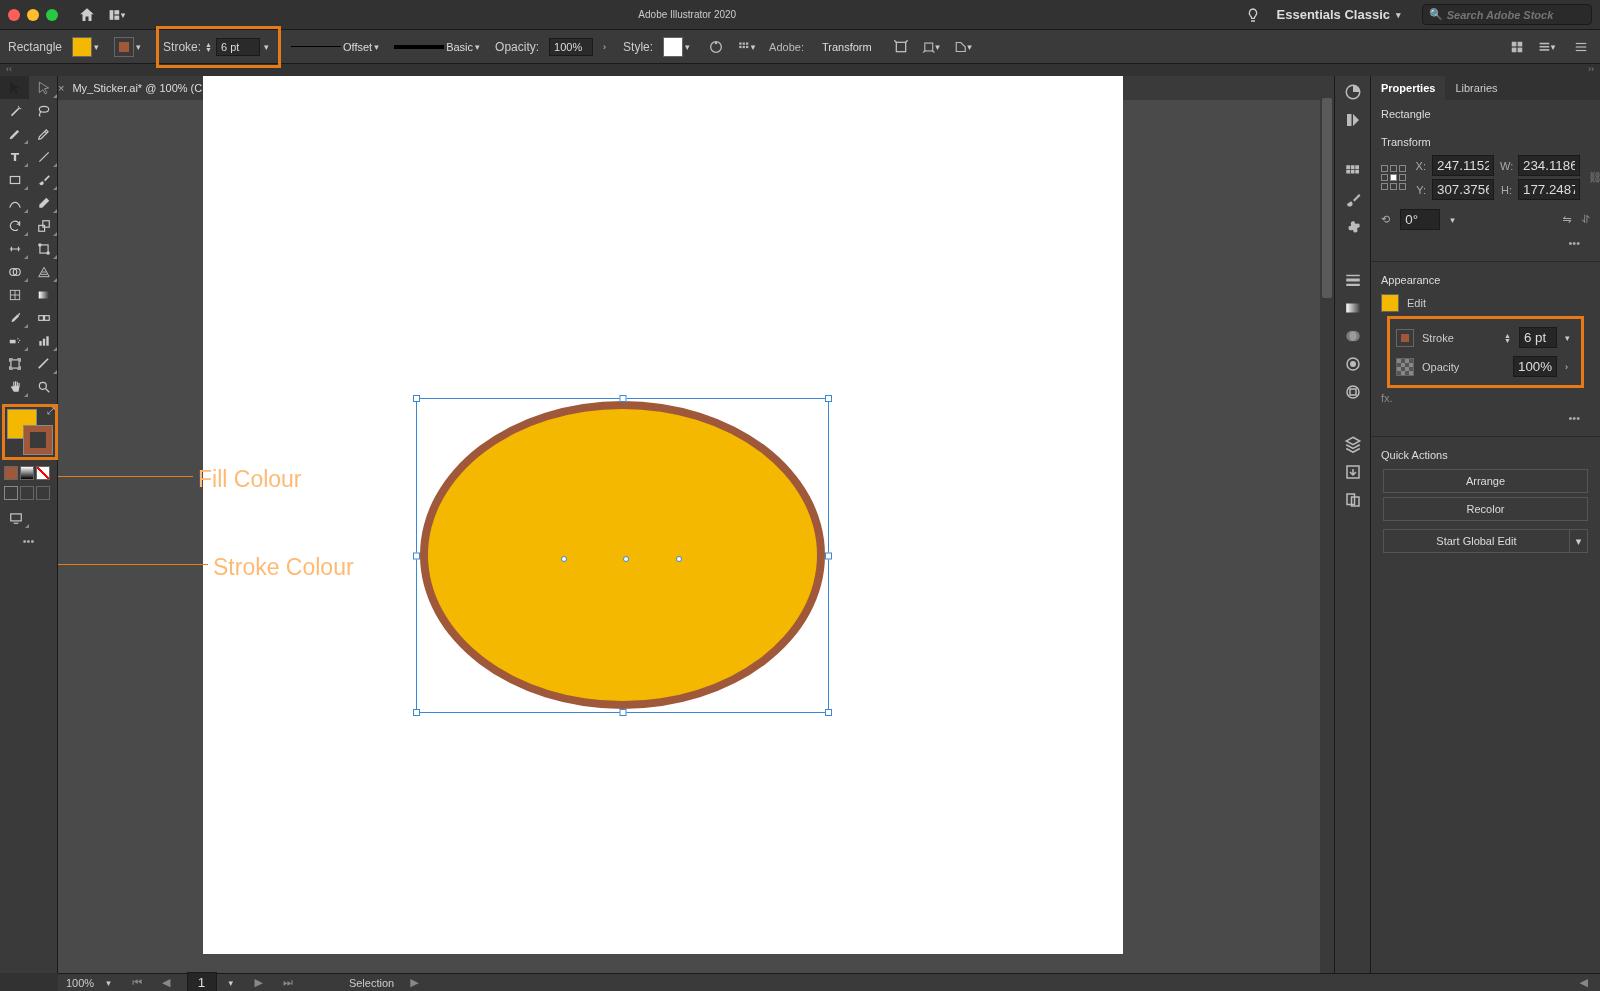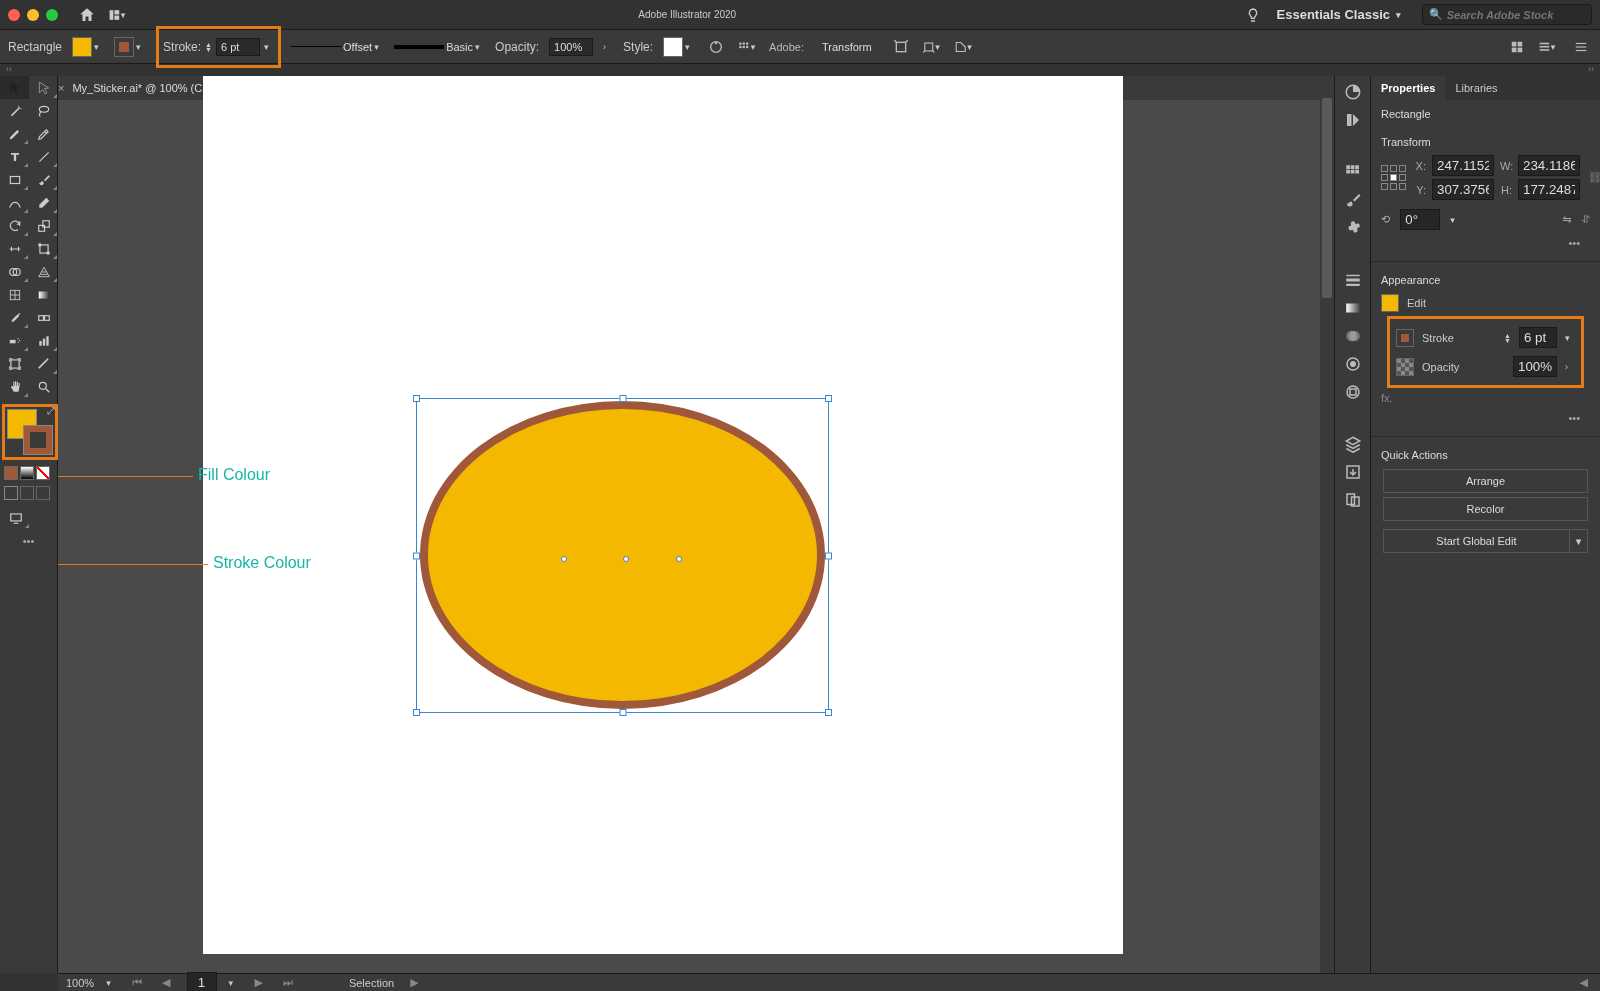--- a/index.html
+++ b/index.html
@@ -69,21 +69,21 @@
 
 .bbox { position:absolute; left:358px; top:322px; width:413px; height:315px; border:1px solid #3a87d4; }
 .handle { width:7px; height:7px; background:#fff; border:1px solid #3a87d4; position:absolute; }
 .h-tl{left:-4px;top:-4px;} .h-tr{right:-4px;top:-4px;} .h-bl{left:-4px;bottom:-4px;} .h-br{right:-4px;bottom:-4px;}
 .h-tm{left:50%;top:-4px;transform:translateX(-50%);} .h-bm{left:50%;bottom:-4px;transform:translateX(-50%);}
 .h-ml{left:-4px;top:50%;transform:translateY(-50%);} .h-mr{right:-4px;top:50%;transform:translateY(-50%);}
 .center-dot { width:6px;height:6px;border-radius:50%;border:1px solid #3a87d4;background:#fff;position:absolute; }
 .cd1{left:35%;top:50%;} .cd2{left:50%;top:50%;} .cd3{left:63%;top:50%;}
 
 .annot-line { position:absolute; height:1px; background:#e67a17; }
-.annot-text { position:absolute; color:#14b8a6; font-size:16px; }
+.annot-text { position:absolute; color:#fdba74; font-size:23px; }
 
 
 .vscroll { position:absolute; right:0; top:20px; bottom:0; width:14px; background:#3a3a3a; }
 .vthumb { width:10px; height:200px; background:#5a5a5a; margin:2px; border-radius:2px; }
 
 
 .dock { width:36px; background:#3a3a3a; border-left:1px solid #1a1a1a; display:flex; flex-direction:column; align-items:center; padding-top:4px; gap:4px;}
 .dock-ic { width:24px; height:24px; display:flex; align-items:center; justify-content:center; cursor:pointer; color:#bbb; }
 .dock-gap { height:20px; }
 

